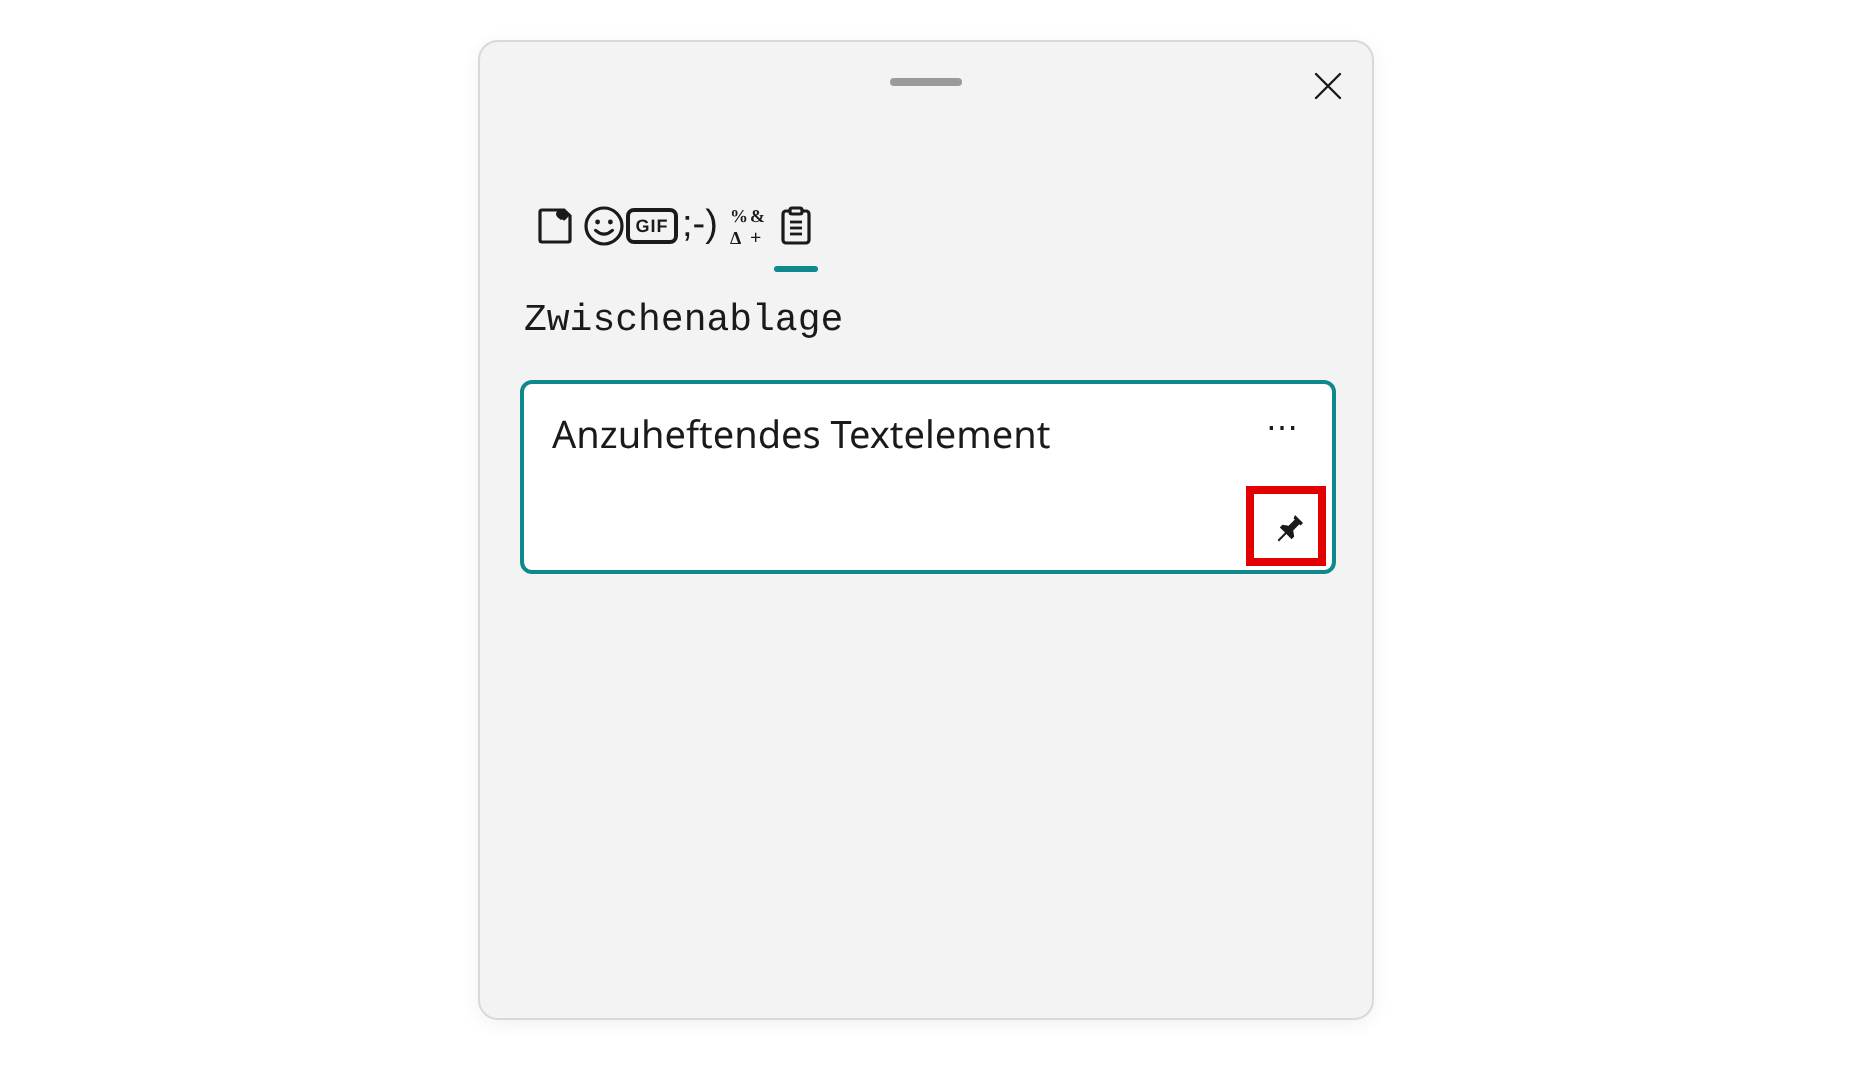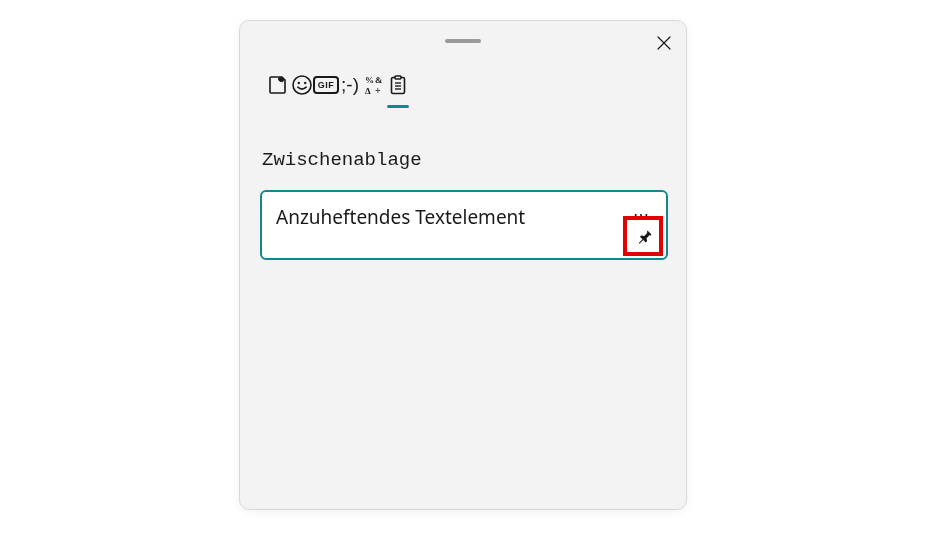--- a/index.html
+++ b/index.html
@@ -32,21 +32,21 @@
     position: absolute;
     top: 7px; right: 7px;
     width: 30px; height: 30px;
     display: flex; align-items: center; justify-content: center;
     background: transparent; border: none;
     cursor: pointer;
     color: #1a1a1a;
   }
   .tabs {
     position: absolute;
-    top: 42px; left: 26px;
+    top: 70px; left: 26px;
     display: flex; align-items: flex-end;
     height: 44px;
   }
   .tab {
     width: 24px; height: 44px;
     display: flex; flex-direction: column; align-items: center; justify-content: center;
     background: transparent; border: none; cursor: pointer;
     color: #1a1a1a;
     position: relative;
   }
@@ -75,21 +75,21 @@
   .section-title {
     position: absolute;
     top: 128px; left: 22px;
     font-size: 19px;
     font-weight: 400;
     font-family: Liberation Mono, monospace;
   }
   .clip-item {
     position: absolute;
     top: 169px; left: 20px;
-    width: 408px; height: 70px;
+    width: 408px; height: 97px;
     background: #ffffff;
     border: 2px solid #0e8a8c;
     border-radius: 6px;
     padding: 12px 14px;
   }
   .clip-text {
     font-size: 19px;
     font-weight: 400;
     color: #1a1a1a;
   }

